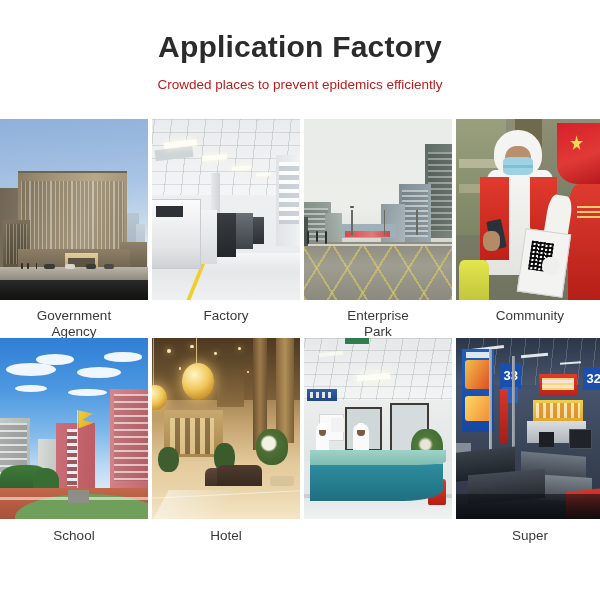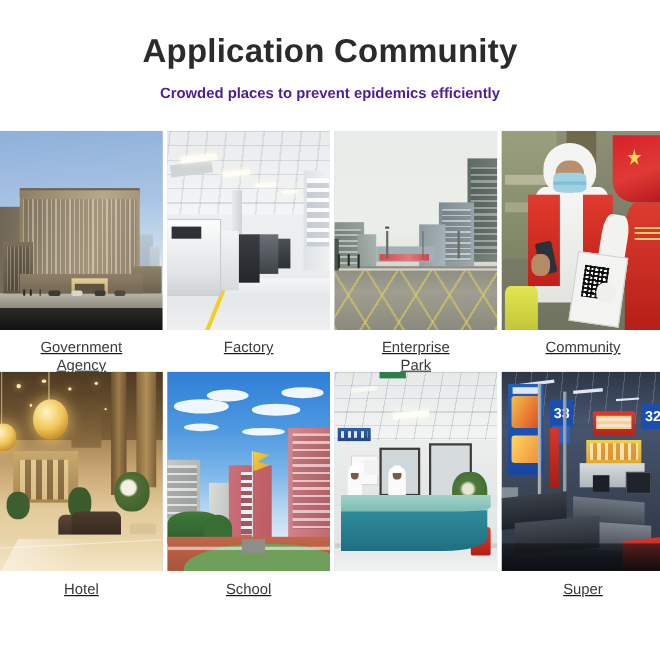--- a/index.html
+++ b/index.html
@@ -10,30 +10,30 @@
   }
   .page{width:600px;height:600px;position:relative;background:#fff;}
 
   
   .header{padding-top:30px;text-align:center;}
   .title{
     font-size:30px;font-weight:bold;color:#2b2b2b;letter-spacing:.2px;
     line-height:1.1;margin:0;
   }
   .subtitle{
-    font-size:13.5px;color:#4c1d95;margin:14px 0 12px 0;line-height:1.2;font-weight:700;
+    font-size:13.5px;color:#b91c1c;margin:14px 0 12px 0;line-height:1.2;font-weight:400;
   }
 
   
   .grid{
     position:absolute;left:0;top:119px;width:600px;
     display:grid;grid-template-columns:repeat(4,148px);
     column-gap:4px;row-gap:0;
   }
-  .cell{width:148px;text-decoration:underline;}
+  .cell{width:148px;}
   .thumb{
     width:148px;height:181px;overflow:hidden;position:relative;display:block;
     background:#cfd6dd;
   }
   .caption{
     text-align:center;font-size:13.5px;color:#3a3a3a;line-height:1.18;
     padding:8px 2px 0 2px;height:38px;box-sizing:border-box;
     white-space:pre-line;
   }
   .row2 .thumb{height:181px;}
@@ -288,21 +288,21 @@
   .sup .redDiv{right:0;top:84%;width:26%;height:16%;background:linear-gradient(180deg,#d8342a,#9c1a13);transform:skewY(-6deg);}
   .sup .dark{left:0;right:0;bottom:0;height:14%;background:linear-gradient(180deg,rgba(15,18,22,.6),rgba(10,12,15,.95));}
   .sup .floorL{left:0;top:58%;width:10%;height:20%;background:#cdd3d8;opacity:.5;}
 </style>
 </head>
 <body>
 
 <div class="page">
 
   <div class="header">
-    <h1 class="title">Application Community</h1>
+    <h1 class="title">Application Factory</h1>
     <p class="subtitle">Crowded places to prevent epidemics efficiently</p>
   </div>
 
   <div class="grid">
 
     <div class="cell">
       <div class="thumb">
         <div class="scene gov">
           <div class="l sky-h"></div>
             <div class="l twr"></div>
@@ -411,20 +411,49 @@
           <div class="l armR"></div>
           <div class="l sign"></div>
             <div class="l qr"></div>
             <div class="l glove"></div>
           <div class="l phone"></div>
             <div class="l hand"></div>
             <div class="l ylw2"></div>
         </div>
       </div>
       <div class="caption">Community</div>
+    </div>
+
+    <div class="cell row2">
+      <div class="thumb">
+        <div class="scene sch">
+          <div class="l cl k1"></div>
+            <div class="l cl k2"></div>
+            <div class="l cl k3"></div>
+          <div class="l cl k4"></div>
+            <div class="l cl k5"></div>
+            <div class="l cl k6"></div>
+          <div class="l bR"></div>
+            <div class="l bRw"></div>
+          <div class="l bL"></div>
+            <div class="l bLw"></div>
+            <div class="l bM2"></div>
+          <div class="l bM"></div>
+            <div class="l bMw"></div>
+          <div class="l pole"></div>
+            <div class="l flag"></div>
+          <div class="l trees"></div>
+            <div class="l tree2"></div>
+          <div class="l track"></div>
+            <div class="l oval"></div>
+            <div class="l trackL"></div>
+            <div class="l base"></div>
+        </div>
+      </div>
+      <div class="caption">School</div>
     </div>
 
     <div class="cell row2">
       <div class="thumb">
         <div class="scene hot">
           <div class="l ceil"></div>
           <div class="l dot d1"></div>
             <div class="l dot d2"></div>
             <div class="l dot d3"></div>
           <div class="l dot d4"></div>
@@ -445,49 +474,20 @@
             <div class="l flowers"></div>
           <div class="l sofa2"></div>
             <div class="l sofa"></div>
             <div class="l tbl"></div>
           <div class="l floor"></div>
             <div class="l refl"></div>
             <div class="l seam"></div>
         </div>
       </div>
       <div class="caption">Hotel</div>
-    </div>
-
-    <div class="cell row2">
-      <div class="thumb">
-        <div class="scene sch">
-          <div class="l cl k1"></div>
-            <div class="l cl k2"></div>
-            <div class="l cl k3"></div>
-          <div class="l cl k4"></div>
-            <div class="l cl k5"></div>
-            <div class="l cl k6"></div>
-          <div class="l bR"></div>
-            <div class="l bRw"></div>
-          <div class="l bL"></div>
-            <div class="l bLw"></div>
-            <div class="l bM2"></div>
-          <div class="l bM"></div>
-            <div class="l bMw"></div>
-          <div class="l pole"></div>
-            <div class="l flag"></div>
-          <div class="l trees"></div>
-            <div class="l tree2"></div>
-          <div class="l track"></div>
-            <div class="l oval"></div>
-            <div class="l trackL"></div>
-            <div class="l base"></div>
-        </div>
-      </div>
-      <div class="caption">School</div>
     </div>
 
     <div class="cell row2">
       <div class="thumb">
         <div class="scene hos">
           <div class="l ceil"></div>
             <div class="l tiles"></div>
           <div class="l lt"></div>
             <div class="l lt2"></div>
             <div class="l signG"></div>

